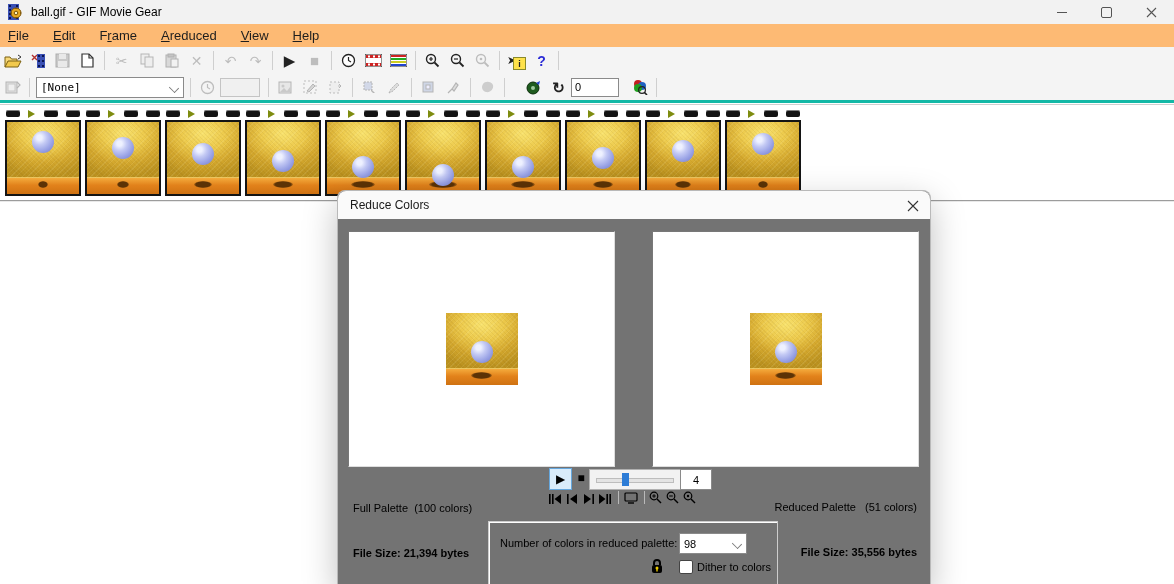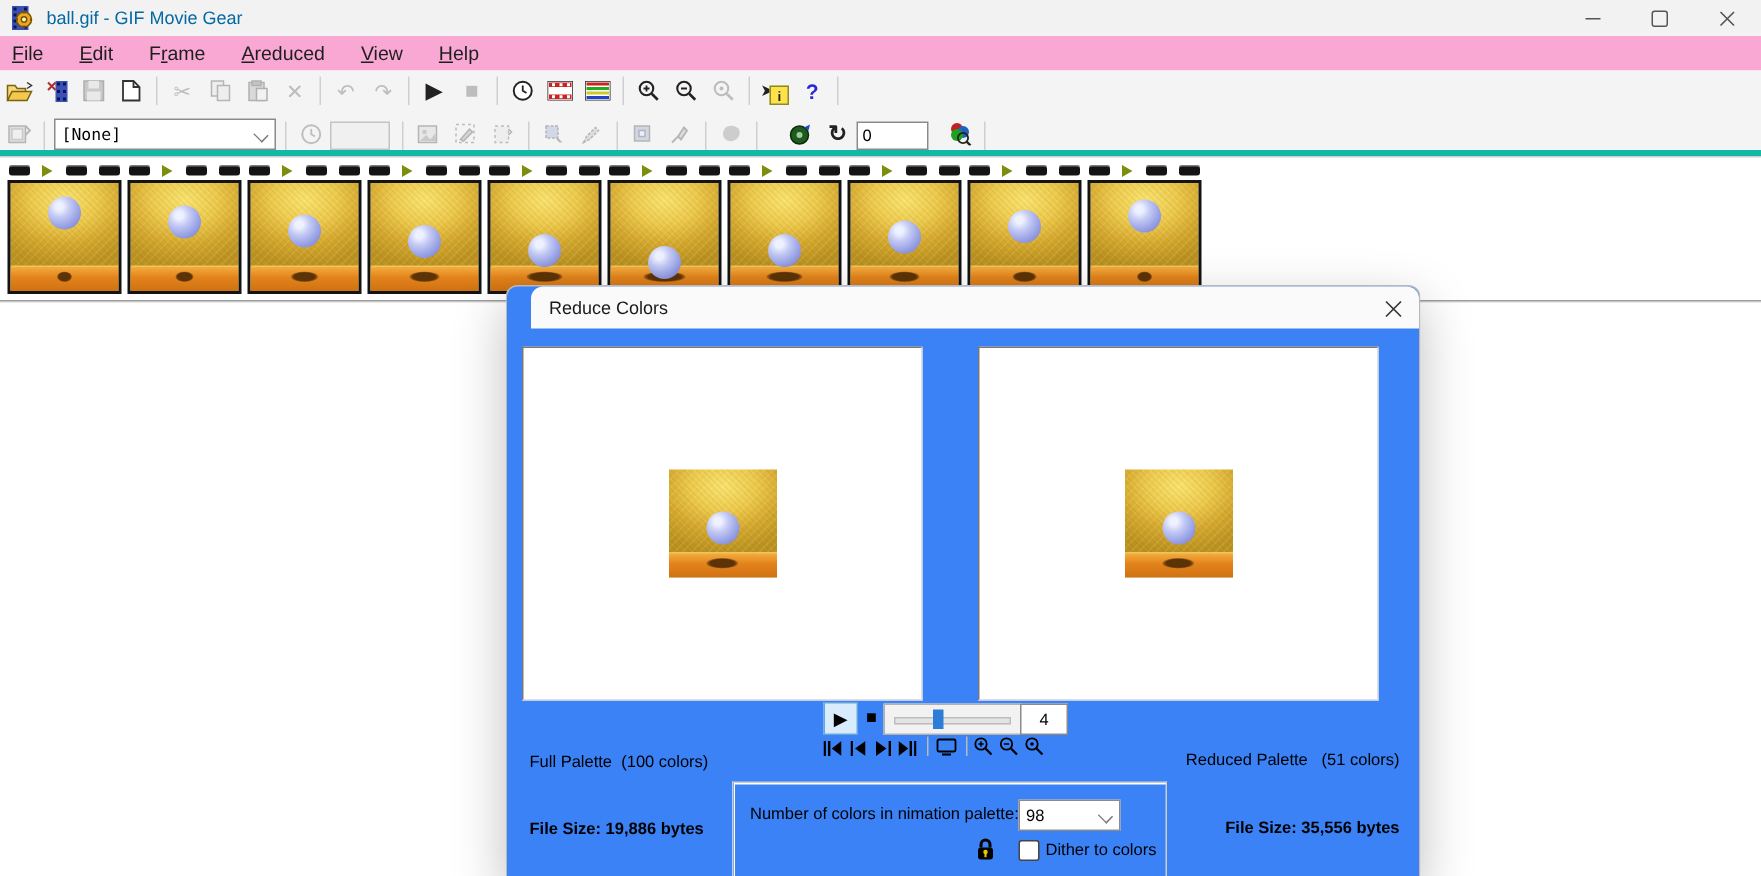--- a/index.html
+++ b/index.html
@@ -3,35 +3,35 @@
 <meta charset="utf-8">
 <style>
   html,body{margin:0;padding:0;background:#888;}
   .screen{position:relative;width:1174px;height:584px;background:#fff;overflow:hidden;
           font-family:"Liberation Sans",sans-serif;-webkit-font-smoothing:antialiased;}
 
   
   .titlebar{position:absolute;top:0;left:0;right:0;height:24px;background:#f2f2f2;
             display:flex;align-items:center;}
   .appicon{width:16px;height:16px;margin-left:7px;flex:none;}
-  .title-text{font-size:12px;color:#0369a1;margin-left:8px;}
+  .title-text{font-size:12px;color:#000000;margin-left:8px;}
   .winbtns{margin-left:auto;display:flex;height:100%;}
   .winbtn{width:45px;height:24px;display:flex;align-items:center;justify-content:center;}
   .min-glyph{width:10px;height:0;border-top:1px solid #555;}
   .max-glyph{width:9px;height:9px;border:1px solid #555;border-radius:2px;}
 
-  .menubar{position:absolute;top:24px;left:0;right:0;height:23px;background:#f9a8d4;
+  .menubar{position:absolute;top:24px;left:0;right:0;height:23px;background:#fdba74;
            display:flex;align-items:center;font-size:13px;color:#1e1e1e;}
   .menu-item{padding:0 12px;}
   .menu-item:first-child{padding-left:8px;}
   .u{text-decoration:underline;}
 
   .toolbar{position:absolute;left:0;right:0;background:#f4f4f4;display:flex;align-items:center;}
   #toolbar1{top:47px;height:27px;}
-  #toolbar2{top:74px;height:26px;border-bottom:5px solid #14b8a6;align-items:flex-end;}
+  #toolbar2{top:74px;height:26px;border-bottom:3px solid #14b8a6;}
   .tbtn{width:25px;height:22px;display:flex;align-items:center;justify-content:center;flex:none;}
   .tsep{width:1px;height:19px;background:#cfcfcf;margin:0 4px;flex:none;}
   .g{font-size:14px;line-height:1;color:#222;}
   .g.dis{color:#bdbdbd;}
   .qmark{color:#2b2bd6;font-weight:bold;font-size:14px;}
   .ibox{width:11px;height:11px;background:#ffe24a;border:1px solid #8a8a2a;font-size:9px;
         font-weight:bold;color:#222;display:inline-flex;align-items:center;justify-content:center;margin-left:-3px;margin-top:6px;}
   .cursor-a{font-size:11px;color:#222;}
 
   .combo{height:19px;background:#fff;border:1px solid #8a8a8a;display:flex;align-items:center;position:relative;}
@@ -58,23 +58,23 @@
      background:repeating-linear-gradient(45deg,rgba(120,80,0,.08) 0 1px,transparent 1px 3px),
                 repeating-linear-gradient(-45deg,rgba(255,255,210,.10) 0 1px,transparent 1px 4px);}
   .floor{position:absolute;left:0;right:0;bottom:0;height:22%;
      background:linear-gradient(#f4ab3c,#e2821b 45%,#cf7212);box-shadow:0 -1px 0 rgba(255,220,120,.7);}
   .bshadow{position:absolute;height:7px;bottom:9%;border-radius:50%;
      background:radial-gradient(ellipse at center,#5c3306 0 55%,rgba(92,51,6,0) 78%);}
   .ball{position:absolute;width:22px;height:22px;border-radius:50%;
      background:radial-gradient(circle at 34% 30%,#eef1ff 0 12%,#c3c9f4 34%,#9ba4e6 62%,#7780cf 92%);}
 
   
-  .dialog{position:absolute;left:337px;top:190px;width:592px;height:394px;background:#3b82f6;
+  .dialog{position:absolute;left:337px;top:190px;width:592px;height:394px;background:#737373;
           border:1px solid #b9b9b9;border-bottom:none;border-radius:8px 8px 0 0;
-          box-shadow:0 12px 34px rgba(0,0,0,.25);font-size:11px;color:#000;padding-left:16px;}
+          box-shadow:0 12px 34px rgba(0,0,0,.25);font-size:11px;color:#000;}
   .dlg-title{height:28px;background:#fafafa;border-radius:8px 8px 0 0;display:flex;align-items:center;}
   .dlg-title-text{font-size:12px;color:#1a1a1a;margin-left:12px;}
   .dlg-close{position:absolute;right:9px;top:7px;width:16px;height:16px;display:flex;align-items:center;justify-content:center;}
   .pane{position:absolute;width:265px;height:234px;top:40px;background:#fff;
         border:1px solid;border-color:#787878 #dedede #dedede #787878;
         display:flex;align-items:center;justify-content:center;}
   .info{line-height:15px;white-space:pre;}
   .b{font-weight:bold;}
   .playbtn{position:absolute;width:21px;height:20px;background:#d9ecfb;border:1px solid #66a7dd;
            display:flex;align-items:center;justify-content:center;font-size:12px;color:#000;}
@@ -530,21 +530,21 @@
       <div class="frameimg" id="preview-right">
           <div class="noise"></div>
           <div class="floor"></div>
           <div class="bshadow" style="width: 30%; left: 35%;"></div>
           <div class="ball" style="left: calc(50% - 11px); top: calc(54% - 11px);"></div>
         </div>
     </div>
 
     <div class="info" style="position:absolute;left:15px;top:280px;">
       <div>Full Palette  (100 colors)</div>
-      <div class="b">File Size: 19,886 bytes</div>
+      <div class="b">File Size: 21,394 bytes</div>
     </div>
     <div class="info" style="position:absolute;right:13px;top:279px;text-align:right;">
       <div>Reduced Palette   (51 colors)</div>
       <div class="b">File Size: 35,556 bytes</div>
       
     </div>
 
     <div class="playbtn" style="left:211px;top:277px;">
         <span>▶</span>
       </div>
@@ -609,21 +609,21 @@
     </div>
     <div class="mini" style="left:344px;top:300px;">
       <svg width="13" height="13" viewBox="0 0 13 13">
         <circle cx="5" cy="5" r="3.8" fill="none" stroke="#000" stroke-width="1.2"></circle>
         <path d="M8 8 L12 12" stroke="#000" stroke-width="1.5"></path>
         <circle cx="5" cy="5" r="1.2" fill="#000"></circle>
       </svg>
     </div>
 
     <div class="grpbox">
-      <span style="position:absolute;left:11px;top:15px;">Number of colors in nimation palette:</span>
+      <span style="position:absolute;left:11px;top:15px;">Number of colors in reduced palette:</span>
       <div class="combo" style="position:absolute;left:190px;top:11px;width:66px;height:19px;">
         <span class="cv">98</span>
         <span class="chev"></span>
       </div>
       <div style="position:absolute;left:161px;top:36px;">
         <svg width="14" height="16" viewBox="0 0 14 16">
           <path d="M4 7 L4 5 a3 3 0 0 1 6 0 L10 7" fill="none" stroke="#000" stroke-width="2"></path>
           <rect x="2" y="7" width="10" height="8" rx="2" fill="#000"></rect>
           <circle cx="7" cy="10" r="1.5" fill="#e8c800"></circle>
           <rect x="6.3" y="10.5" width="1.4" height="3" fill="#e8c800"></rect>

